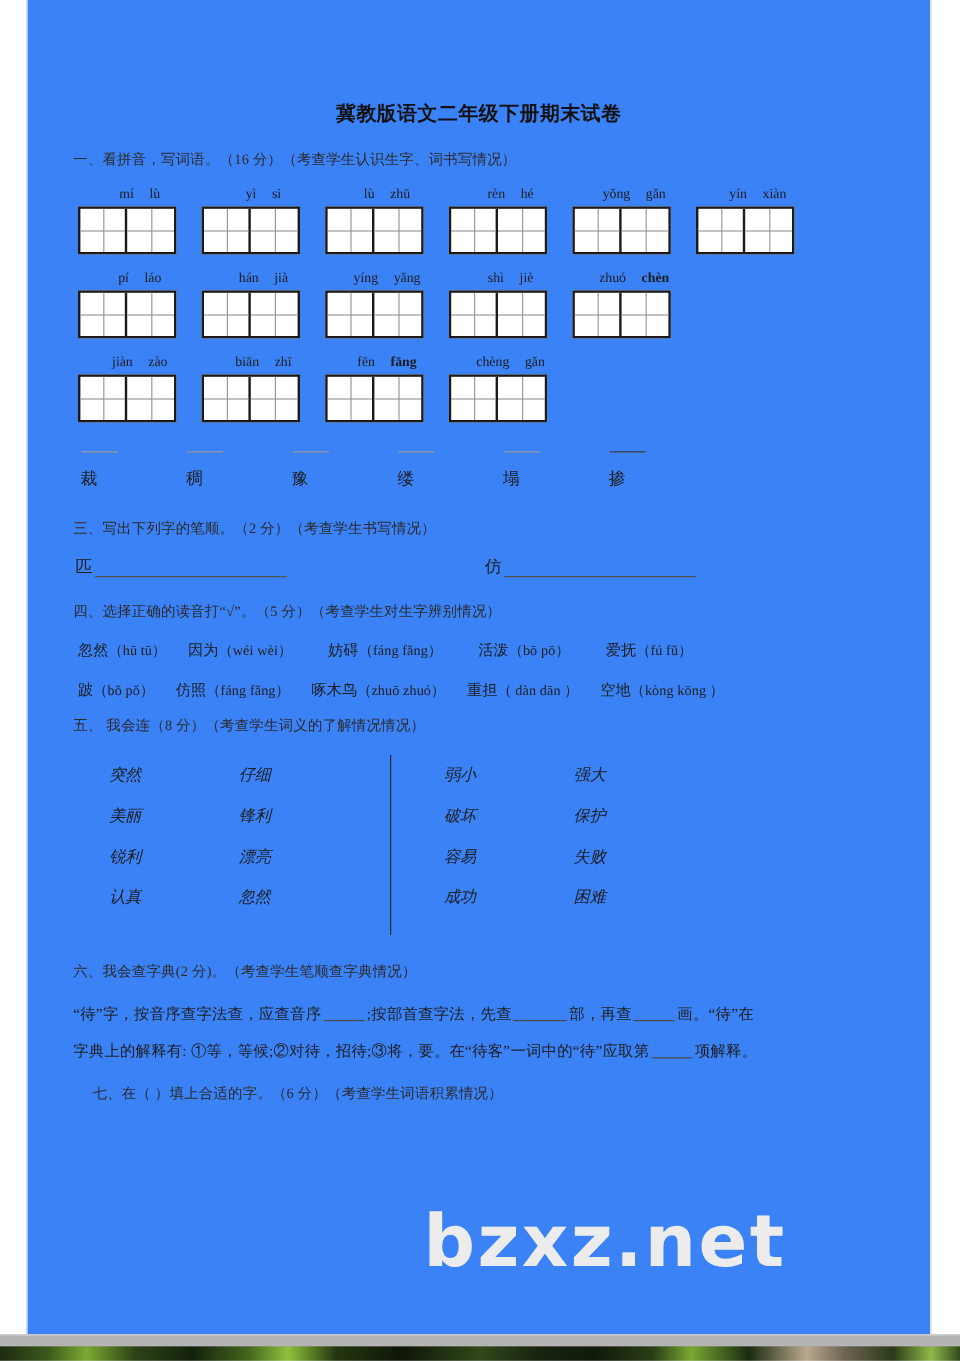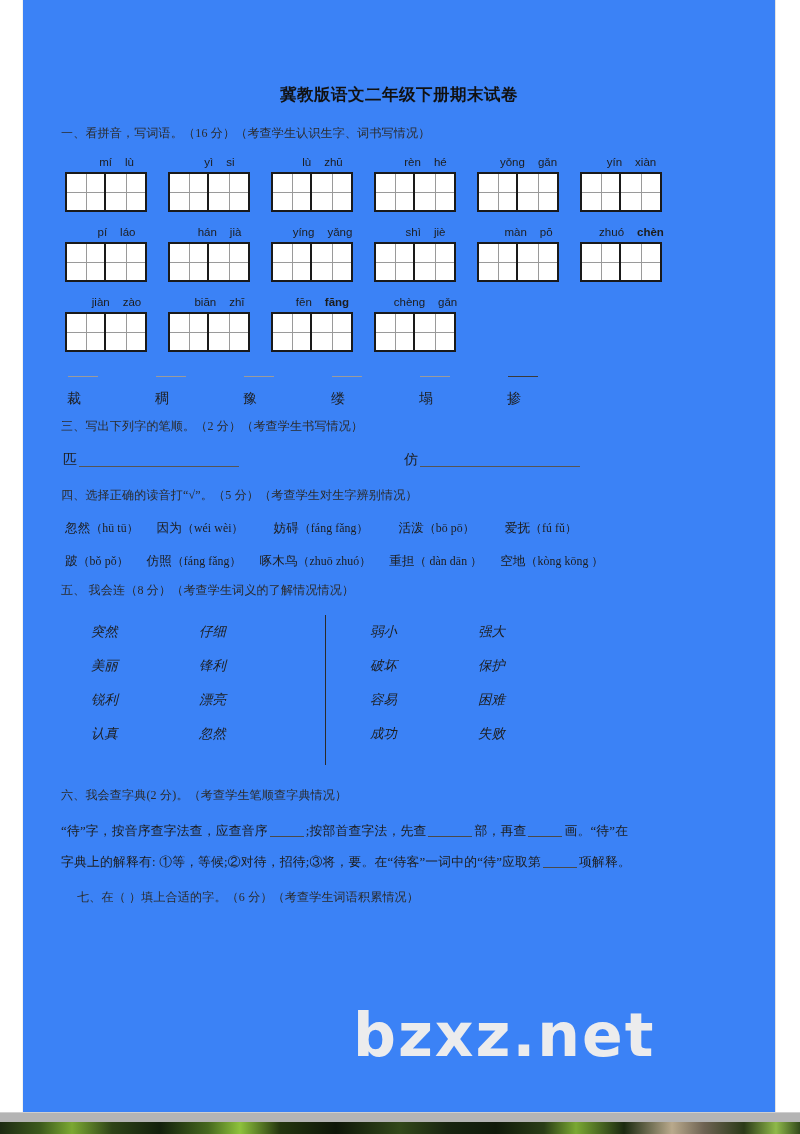--- a/index.html
+++ b/index.html
@@ -73,21 +73,21 @@
   .tzg-row {
     display: flex;
     margin-top: 14px;
     padding-left: 4px;
   }
   .tzg-group { width: 103px; }
   .pinyin-pair {
     display: flex;
     justify-content: center;
     gap: 13px;
-    font-family: Liberation Sans, sans-serif;
+    font-family: Liberation Serif, serif;
     font-size: 11.5px;
     color: #1c1c1c;
     margin-bottom: 4px;
     white-space: nowrap;
   }
   .pinyin-pair.bold-2 span:nth-child(2) { font-weight: bold; }
   .tzg-box {
     width: 82px;
     height: 40px;
     border: 2px solid #1a1a1a;
@@ -371,30 +371,20 @@
         <div class="pinyin-pair">
           <span>shì</span>
           <span>jiè</span>
         </div>
         <div class="tzg-box">
           <div class="tzg-cell"></div>
           <div class="tzg-cell"></div>
         </div>
       </div>
       <div class="tzg-group">
-        <div class="pinyin-pair">
-          <span>màn</span>
-          <span>pō</span>
-        </div>
-        <div class="tzg-box">
-          <div class="tzg-cell"></div>
-          <div class="tzg-cell"></div>
-        </div>
-      </div>
-      <div class="tzg-group">
         <div class="pinyin-pair bold-2">
           <span>zhuó</span>
           <span>chèn</span>
         </div>
         <div class="tzg-box">
           <div class="tzg-cell"></div>
           <div class="tzg-cell"></div>
         </div>
       </div>
     </div>
@@ -462,21 +452,21 @@
       <div class="pb-item">
         <div class="pb-line"></div>
         <div class="pb-char">塌</div>
       </div>
       <div class="pb-item dark">
         <div class="pb-line"></div>
         <div class="pb-char">掺</div>
       </div>
     </div>
 
-    <div class="sec-heading" style="margin-top:10px">三、写出下列字的笔顺。（2 分）（考查学生书写情况）</div>
+    <div class="sec-heading" style="margin-top:24px">三、写出下列字的笔顺。（2 分）（考查学生书写情况）</div>
     <div class="stroke-row">
       <div class="stroke-item">
         <span class="stroke-char">匹</span>
         <span class="stroke-line"></span>
       </div>
       <div class="stroke-gap"></div>
       <div class="stroke-item">
         <span class="stroke-char">仿</span>
         <span class="stroke-line"></span>
       </div>
@@ -510,22 +500,22 @@
       <div class="match-block">
         <div class="match-col">
           <div class="cell">弱小</div>
           <div class="cell">破坏</div>
           <div class="cell">容易</div>
           <div class="cell">成功</div>
         </div>
         <div class="match-col">
           <div class="cell">强大</div>
           <div class="cell">保护</div>
+          <div class="cell">失败</div>
           <div class="cell">困难</div>
-          <div class="cell">失败</div>
         </div>
       </div>
     </div>
 
     <div class="sec-heading" style="margin-top:22px">六、我会查字典(2 分)。（考查学生笔顺查字典情况）</div>
     <div class="para">
       <span>“待”字，按音序查字法查，应查音序</span><span class="blank-s"></span><span>;按部首查字法，先查</span><span class="blank-m"></span><span>部，再查</span><span class="blank-s"></span><span>画。“待”在</span>
     </div>
     <div class="para second">
       <span>字典上的解释有: ①等，等候;②对待，招待;③将，要。在“待客”一词中的“待”应取第</span><span class="blank-s"></span><span>项解释。</span>

